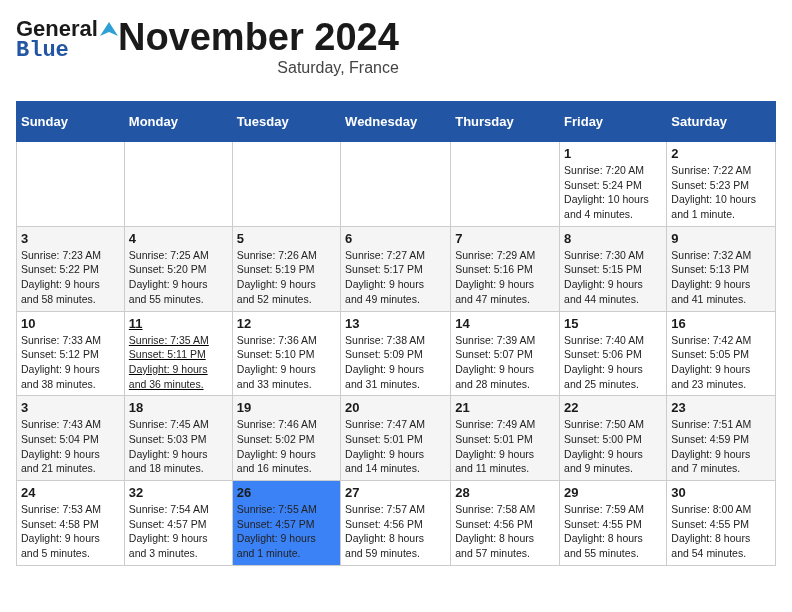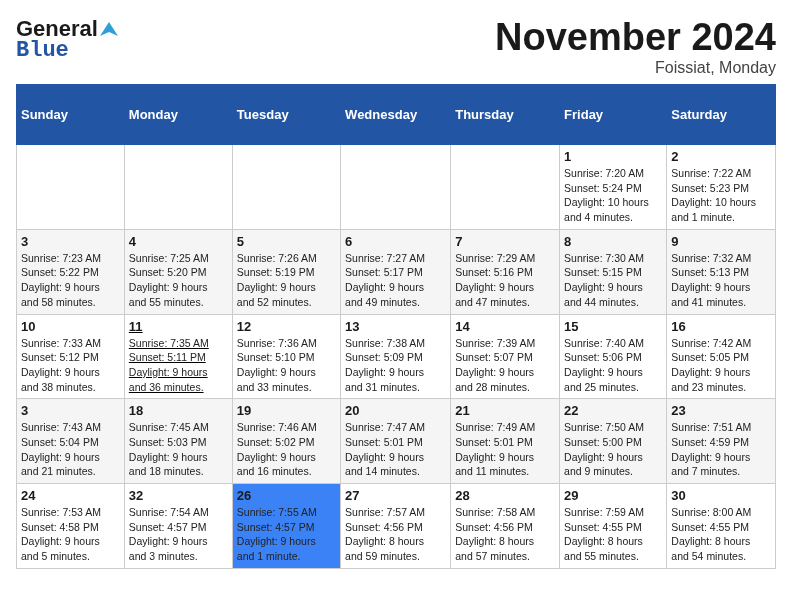--- a/index.html
+++ b/index.html
@@ -5,23 +5,23 @@
     * { box-sizing: border-box; margin: 0; padding: 0; }
     body {
       font-family: Arial, sans-serif;
       background: #fff;
       width: 792px;
       min-height: 612px;
       padding: 16px;
     }
     .header-section {
       display: flex;
-      justify-content: space-between;
+      justify-content: flex-start;
       align-items: flex-start;
-      margin-bottom: 7px;
+      margin-bottom: 24px;
     }
     .logo {
       display: flex;
       flex-direction: column;
       align-items: flex-start;
     }
     .title-section {
       text-align: right;
     }
     .month-title {
@@ -34,21 +34,21 @@
       color: #444;
     }
     .calendar {
       width: 100%;
       border-collapse: collapse;
       font-size: 11px;
     }
     .calendar th {
       background-color: #2255a4;
       color: #fff;
-      padding: 22px 4px;
+      padding: 12px 4px;
       text-align: left;
       font-size: 13px;
       font-weight: bold;
       border: 1px solid #2255a4;
     }
     .calendar td {
       border: 1px solid #ccc;
       vertical-align: top;
       padding: 4px;
       width: 113px;
@@ -85,21 +85,21 @@
     <div style="display:flex; align-items:center; gap:2px;">
       <span style="font-size:22px; font-weight:bold; color:#1a1a1a;">General</span>
       <svg width="18" height="18" viewBox="0 0 18 18">
         <polygon points="9,2 18,16 9,12 0,16" fill="#2fa0d6"></polygon>
       </svg>
     </div>
     <span style="font-size:22px; font-weight:bold; color:#2255a4; margin-top:-4px;font-family:Liberation Mono, monospace;">Blue</span>
   </div>
   <div class="title-section">
     <div class="month-title">November 2024</div>
-    <div class="location">Foissiat, Monday</div>
+    <div class="location">Saturday, France</div>
   </div>
 </div>
 
 <table class="calendar">
   <thead>
     <tr>
     <th>Sunday</th>
         <th>Monday</th>
         <th>Tuesday</th>
         <th>Wednesday</th>

